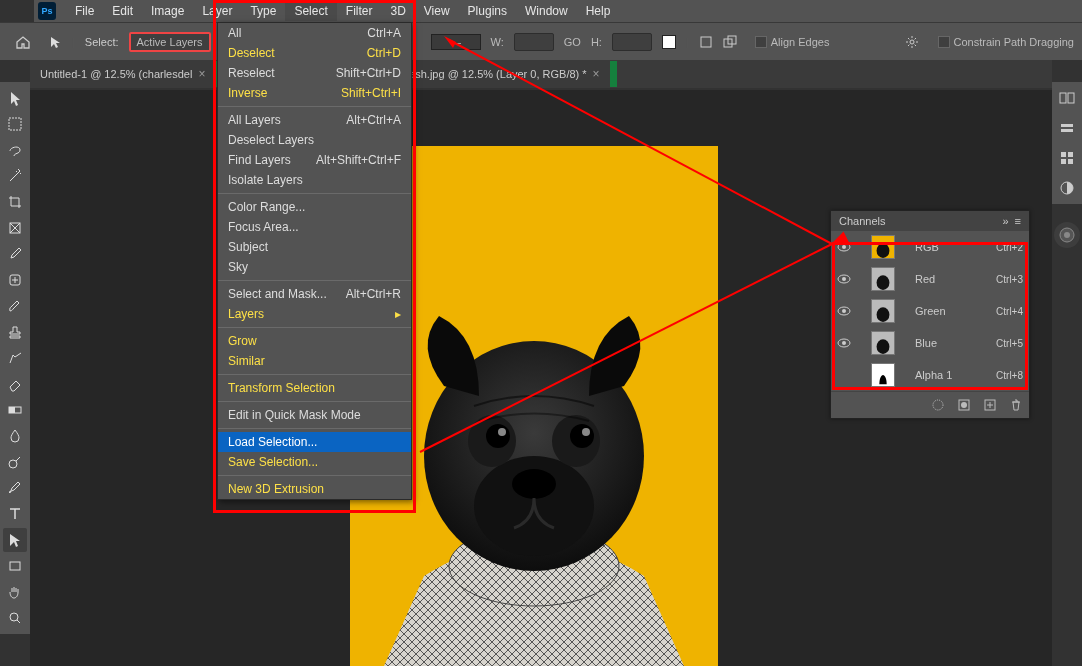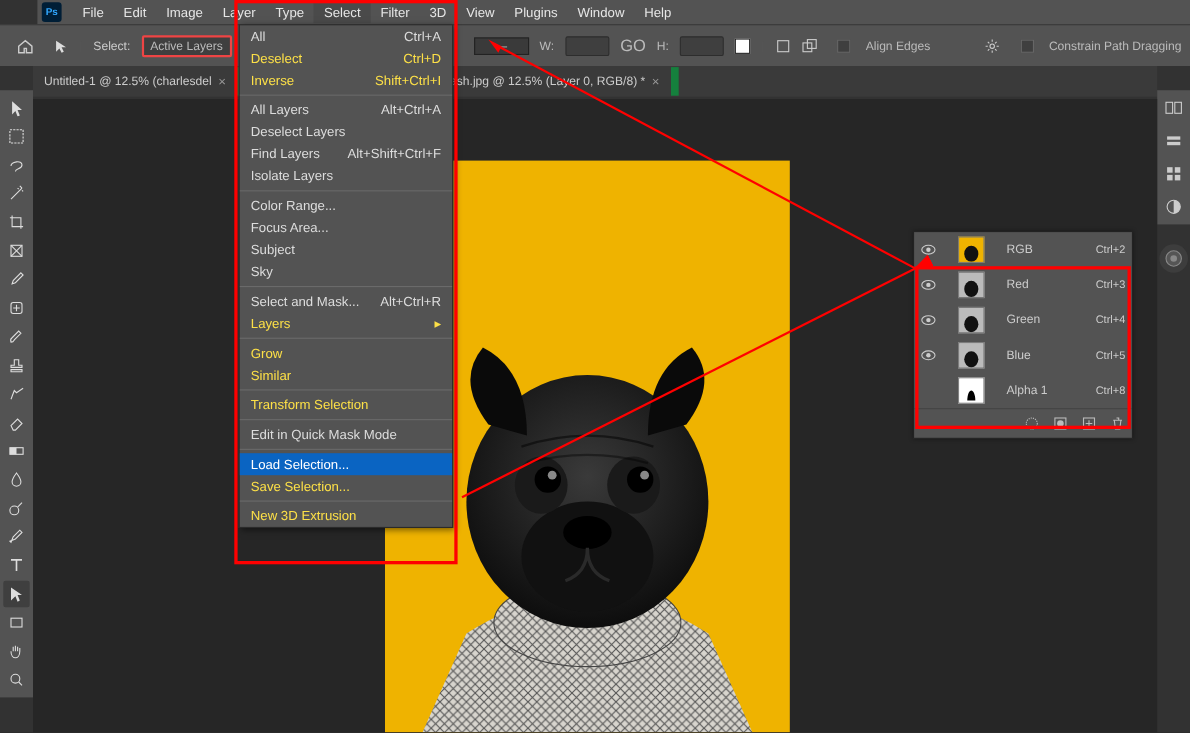--- a/index.html
+++ b/index.html
@@ -7,21 +7,21 @@
   .menubar { background: #535353; height: 22px; display: flex; align-items: center; padding-left: 4px; margin-left: 34px; }
   .ps-icon { width: 18px; height: 18px; background: #001e36; color: #31a8ff; font-weight: 700; font-size: 9px; display: flex; align-items: center; justify-content: center; border-radius: 3px; margin-right: 10px; }
   .menu-item { padding: 3px 9px; font-size: 12px; color: #e6e6e6; cursor: default; }
   .menu-item.open { background: #4a4a4a; }
   .optionsbar { background: #535353; height: 38px; border-top: 1px solid #383838; display: flex; align-items: center; padding: 0 8px; gap: 10px; font-size: 11px; color: #bbb; }
   .home-btn { width: 30px; height: 24px; display: flex; align-items: center; justify-content: center; }
   .sel-label { color: #ccc; }
   .sel-drop { background: #3f3f3f; border: 2px solid #ef4444; padding: 2px 6px; border-radius: 2px; }
   .opt-group { display: flex; align-items: center; gap: 4px; }
   .opt-field { background: #3f3f3f; border: 1px solid #2d2d2d; height: 18px; width: 40px; border-radius: 2px; }
-  .align-edges { display: flex; align-items: flex-end; gap: 14px; margin-left: 8px; }
+  .align-edges { display: flex; align-items: flex-end; gap: 4px; margin-left: 8px; }
   .chk { width: 12px; height: 12px; border: 1px solid #666; background: #3f3f3f; }
   .gear { color: #ccc; }
   .tabbar { background: #3a3a3a; height: 28px; display: flex; align-items: center; margin-left: 30px; margin-right: 30px; font-size: 11px; }
   .doc-tab { padding: 6px 10px; border-right: 7px solid #15803d; color: #ccc; display: flex; gap: 6px; align-items: center; }
   .doc-tab .x { font-size: 12px; color: #999; }
   .tabbar .spacer { flex: 1; }
   .tool-col { position: absolute; top: 82px; left: 0; width: 30px; background: #535353; display: flex; flex-direction: column; align-items: center; padding: 4px 0; gap: 2px; }
   .tool { width: 24px; height: 24px; display: flex; align-items: center; justify-content: center; color: #d0d0d0; border-radius: 2px; }
   .tool.sel { background: #3f3f3f; }
   .right-col { position: absolute; top: 82px; right: 0; width: 30px; background: #535353; display: flex; flex-direction: column; align-items: center; padding: 4px 0; gap: 6px; }
@@ -84,21 +84,21 @@
   </div>
   <span style="color:#555">|</span>
   <span class="sel-label">Select:</span>
   <span class="sel-drop"><span>Active Layers</span></span>
   <div style="flex:0 0 200px"></div>
   <div class="opt-group">
       <div style="width:50px;height:16px;background:#3a3a3a;border:1px solid #222;display:flex;align-items:center;justify-content:center">—</div>
     </div>
   <span>W:</span>
   <div class="opt-field"></div>
-  <span style="font-size:15px">GO</span>
+  <span style="font-size:11px">GO</span>
   <span>H:</span>
   <div class="opt-field"></div>
   <div style="width:14px;height:14px;background:#fff;border:1px solid #222"></div>
   <span style="color:#555">|</span>
   <div>
       <svg width="14" height="14">
         <rect x="2" y="2" width="10" height="10" fill="none" stroke="#ccc"></rect>
       </svg>
     </div>
   <div>
@@ -319,20 +319,24 @@
 
 <div class="dropdown" id="dropdown">
     <div class="dd-row">
       <span>All</span>
       <span>Ctrl+A</span>
     </div>
     <div class="dd-row disabled">
       <span>Deselect</span>
       <span>Ctrl+D</span>
     </div>
+    <div class="dd-row">
+      <span>Reselect</span>
+      <span>Shift+Ctrl+D</span>
+    </div>
     <div class="dd-row disabled">
       <span>Inverse</span>
       <span>Shift+Ctrl+I</span>
     </div>
     <div class="dd-sep"></div>
     <div class="dd-row">
       <span>All Layers</span>
       <span>Alt+Ctrl+A</span>
     </div>
     <div class="dd-row">
@@ -402,20 +406,27 @@
       <span></span>
     </div>
     <div class="dd-sep"></div>
     <div class="dd-row disabled">
       <span>New 3D Extrusion</span>
       <span></span>
     </div>
   </div>
 
 <div class="channels-panel">
+  <div class="ch-head">
+    <span>Channels</span>
+    <div class="flex">
+      <span>»</span>
+      <span>≡</span>
+    </div>
+  </div>
   <div id="ch-rows">
       <div class="ch-row">
         <div class="eye">
           <svg width="14" height="14">
             <ellipse cx="7" cy="7" rx="6" ry="4" fill="none" stroke="#ccc"></ellipse>
             <circle cx="7" cy="7" r="2" fill="#ccc"></circle>
           </svg>
         </div>
         <div class="thumb ">
           <svg width="24" height="24" viewBox="0 0 24 24">

